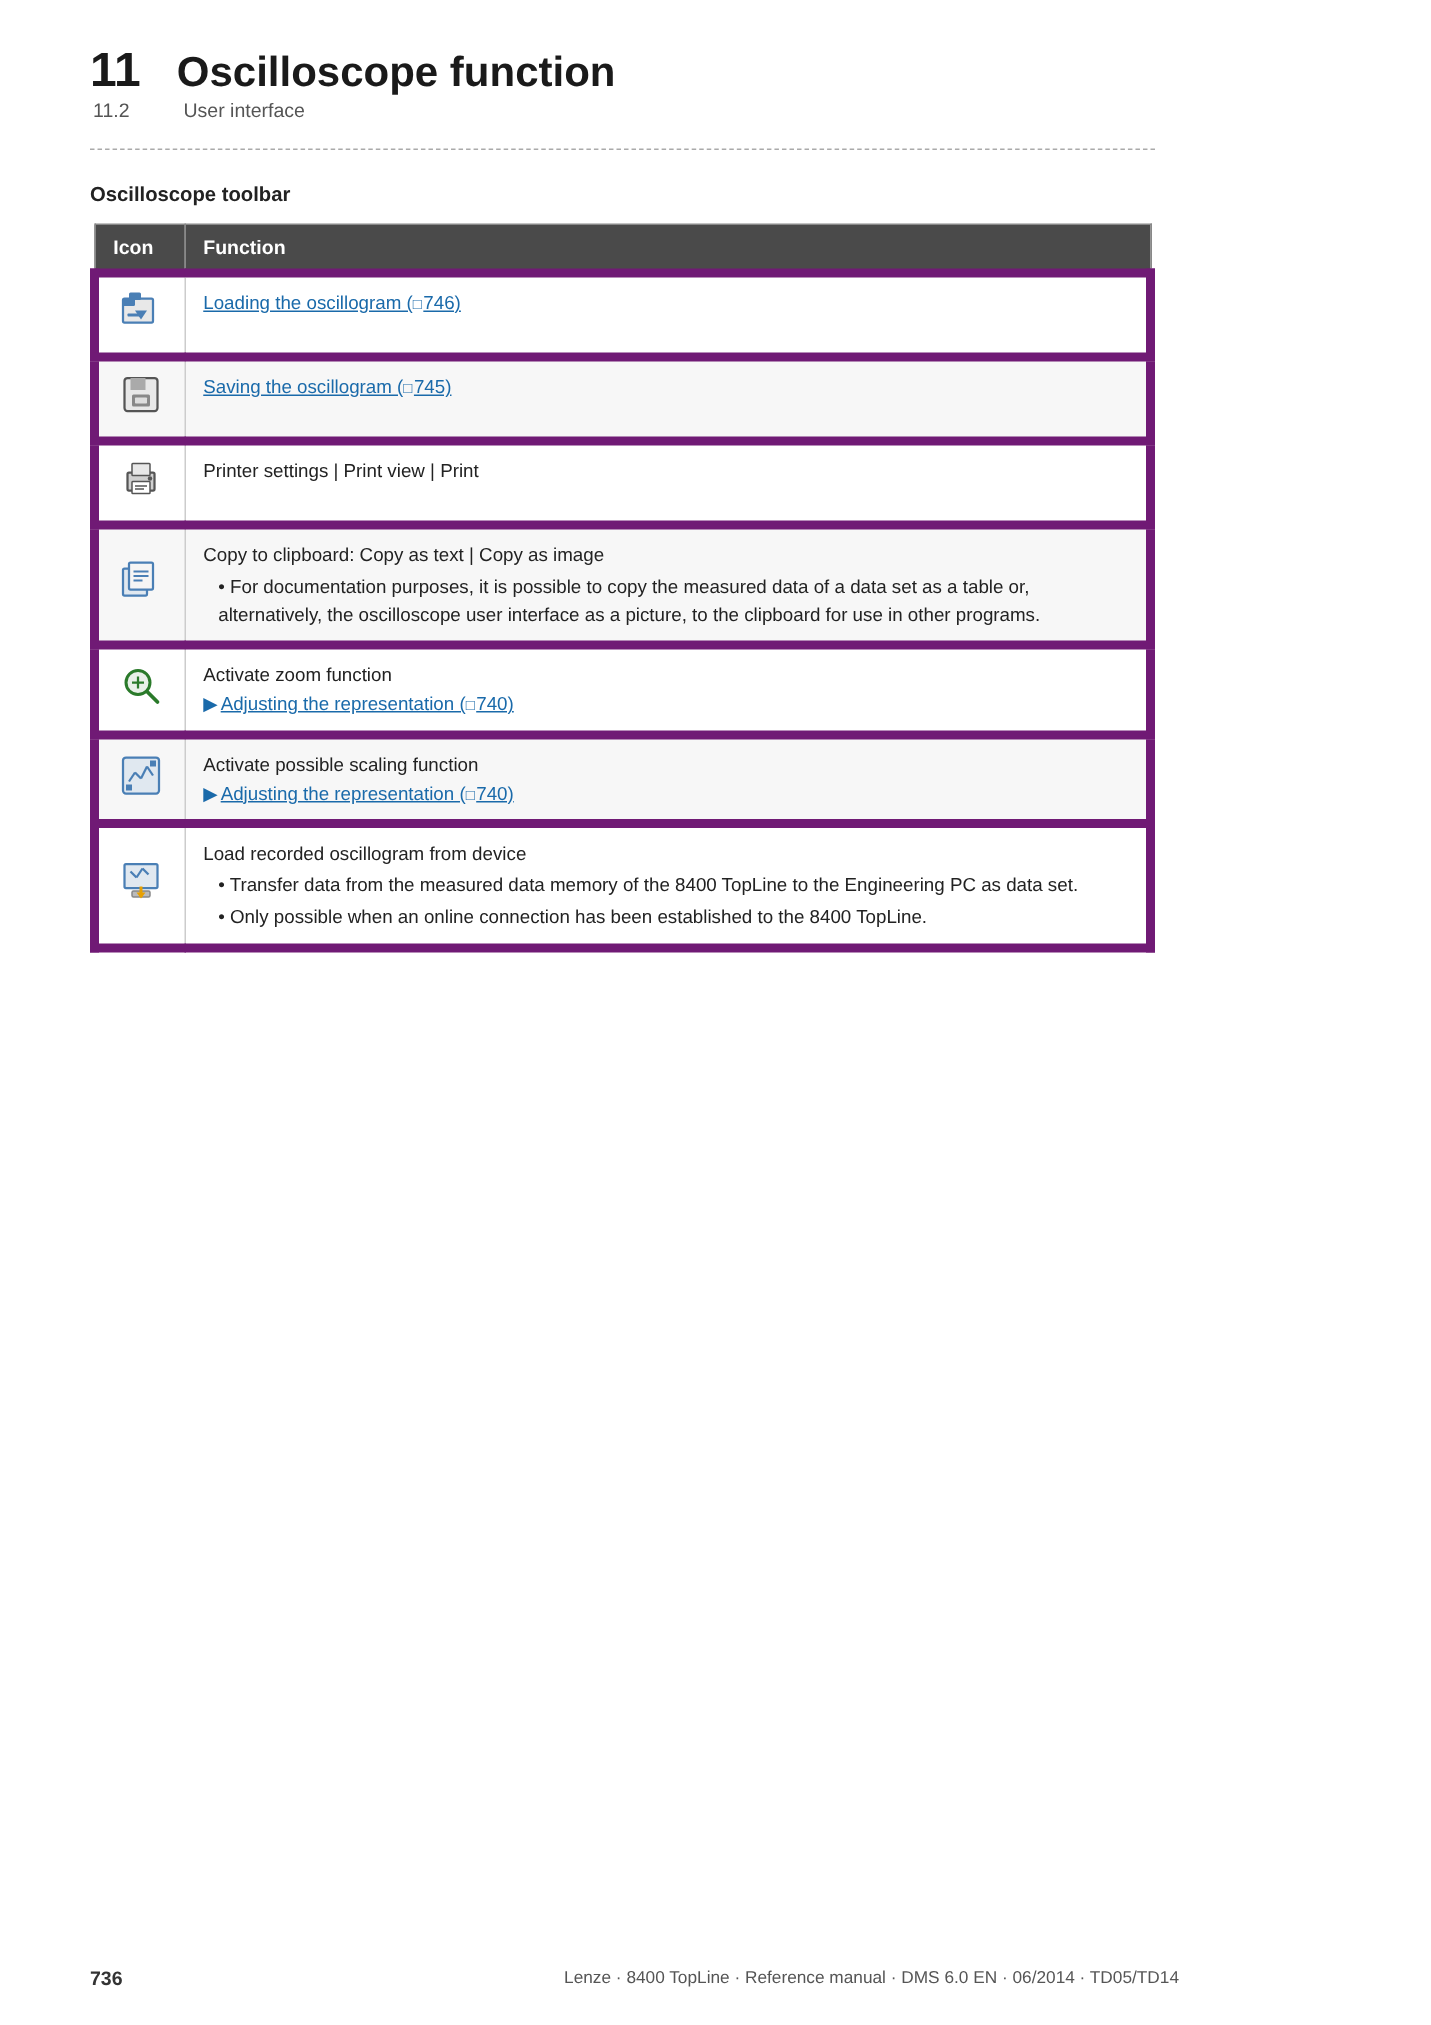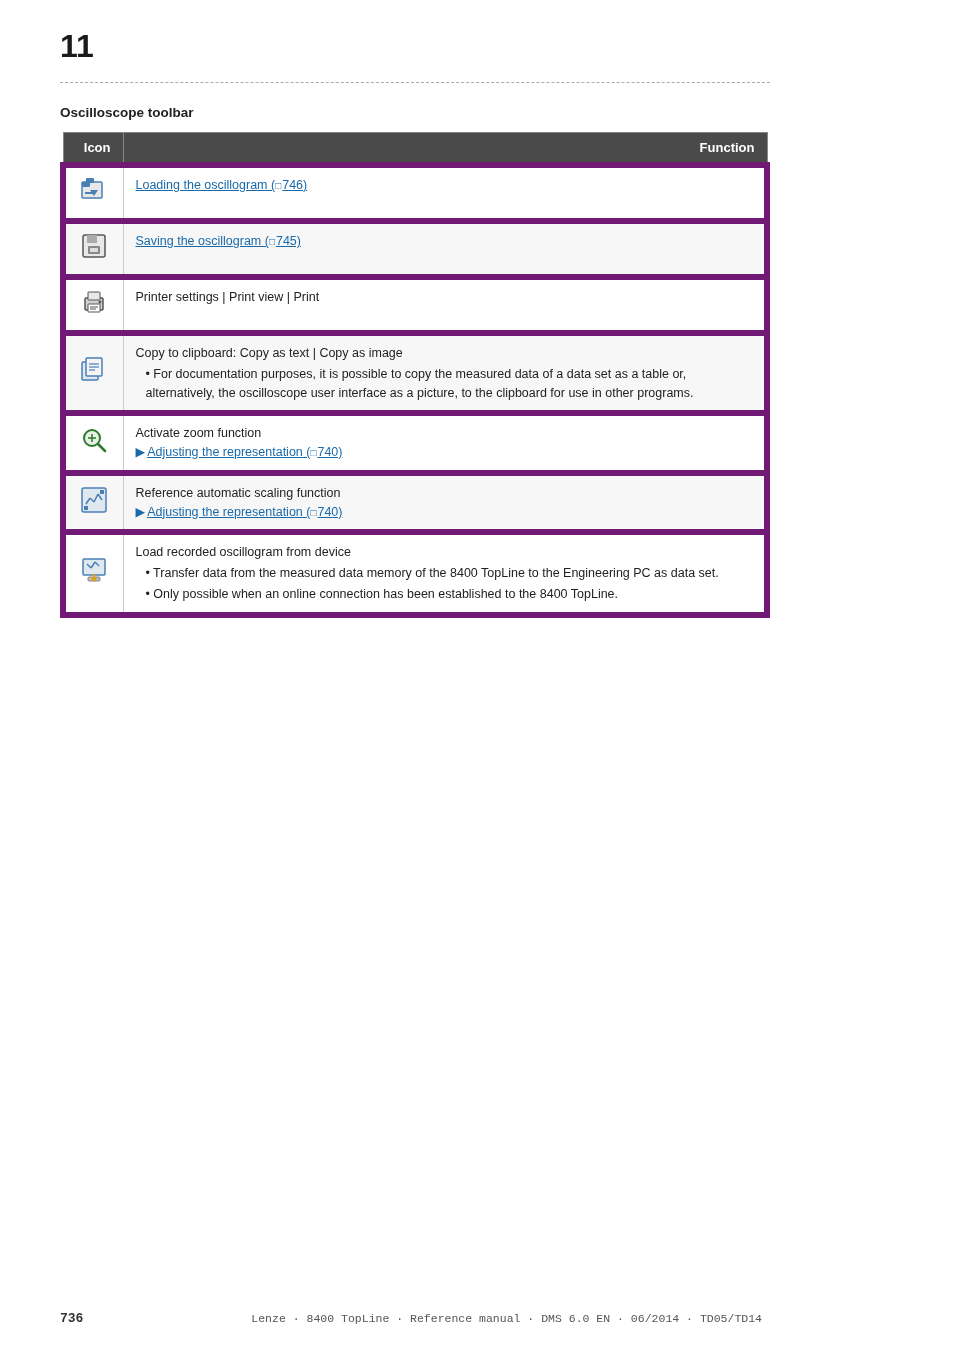--- a/index.html
+++ b/index.html
@@ -84,21 +84,21 @@
 
     thead tr {
       background: #4a4a4a;
       color: #fff;
     }
 
     thead th {
       padding: 7px 12px;
       font-size: 13px;
       font-weight: bold;
-      text-align: right;
+      text-align: left;
       border: 1px solid #888;
     }
 
     tbody tr {
       border: 6px solid #701a75;
       margin-left: 37px;
     }
 
     tbody tr:nth-child(even) {
       background: #f7f7f7;
@@ -139,27 +139,26 @@
 
     .bullet-item {
       margin-left: 10px;
       margin-top: 2px;
     }
 
     .footer {
       position: absolute;
       bottom: 24px;
       left: 60px;
-      right: 68px;
+      right: 44px;
       display: flex;
       justify-content: space-between;
       align-items: center;
       font-size: 11.5px;
       color: #555;
-      font-family: Liberation Mono, monospace;
     }
 
     .page-number {
       font-size: 13px;
       color: #333;
       font-weight: bold;
     }
 
     .footer-right {
       font-size: 11.5px;
@@ -173,20 +172,25 @@
     }
   </style>
 </head>
 <body>
 
 <div class="page-container">
 
   <div class="header">
     <div class="header-title-row">
       <span class="chapter-number">11</span>
+      <span class="chapter-title">Oscilloscope function</span>
+    </div>
+    <div class="section-row">
+      <span class="section-number">11.2</span>
+      <span class="section-label">User interface</span>
     </div>
   </div>
 
   <hr class="divider-line">
 
   <div class="toolbar-label">Oscilloscope toolbar</div>
 
   <table>
     <thead>
       <tr>
@@ -247,21 +251,21 @@
         <tr>
           <td class="icon-cell"><svg width="28" height="28" viewBox="0 0 28 28" fill="none" xmlns="http://www.w3.org/2000/svg">
       <rect x="2" y="2" width="24" height="24" rx="2" fill="#e0e8f0" stroke="#4a7fb5" stroke-width="1.5"></rect>
       <line x1="6" y1="18" x2="10" y2="12" stroke="#4a7fb5" stroke-width="1.5"></line>
       <line x1="10" y1="12" x2="14" y2="16" stroke="#4a7fb5" stroke-width="1.5"></line>
       <line x1="14" y1="16" x2="18" y2="8" stroke="#4a7fb5" stroke-width="1.5"></line>
       <line x1="18" y1="8" x2="22" y2="14" stroke="#4a7fb5" stroke-width="1.5"></line>
       <rect x="4" y="20" width="4" height="4" fill="#4a7fb5"></rect>
       <rect x="20" y="4" width="4" height="4" fill="#4a7fb5"></rect>
     </svg></td>
-          <td class="func-cell"><span>Reference automatic scaling function</span><div><span class="arrow-prefix">▶</span><span class="link-blue">Adjusting the representation (<span class="small-square">□</span>740)</span></div></td>
+          <td class="func-cell"><span>Activate possible scaling function</span><div><span class="arrow-prefix">▶</span><span class="link-blue">Adjusting the representation (<span class="small-square">□</span>740)</span></div></td>
         </tr>
         <tr>
           <td class="icon-cell"><svg width="28" height="28" viewBox="0 0 28 28" fill="none" xmlns="http://www.w3.org/2000/svg">
       <rect x="3" y="3" width="22" height="16" rx="1" fill="#e0e8f0" stroke="#4a7fb5" stroke-width="1.5"></rect>
       <line x1="7" y1="8" x2="11" y2="12" stroke="#4a7fb5" stroke-width="1.5"></line>
       <line x1="11" y1="12" x2="15" y2="6" stroke="#4a7fb5" stroke-width="1.5"></line>
       <line x1="15" y1="6" x2="19" y2="10" stroke="#4a7fb5" stroke-width="1.5"></line>
       <rect x="8" y="21" width="12" height="4" rx="1" fill="#bbb" stroke="#888" stroke-width="1"></rect>
       <path d="M13 18 L15 18 L15 25 L13 25 Z" fill="#e8a000"></path>
       <path d="M11 22 L14 26 L17 22 Z" fill="#e8a000"></path>

